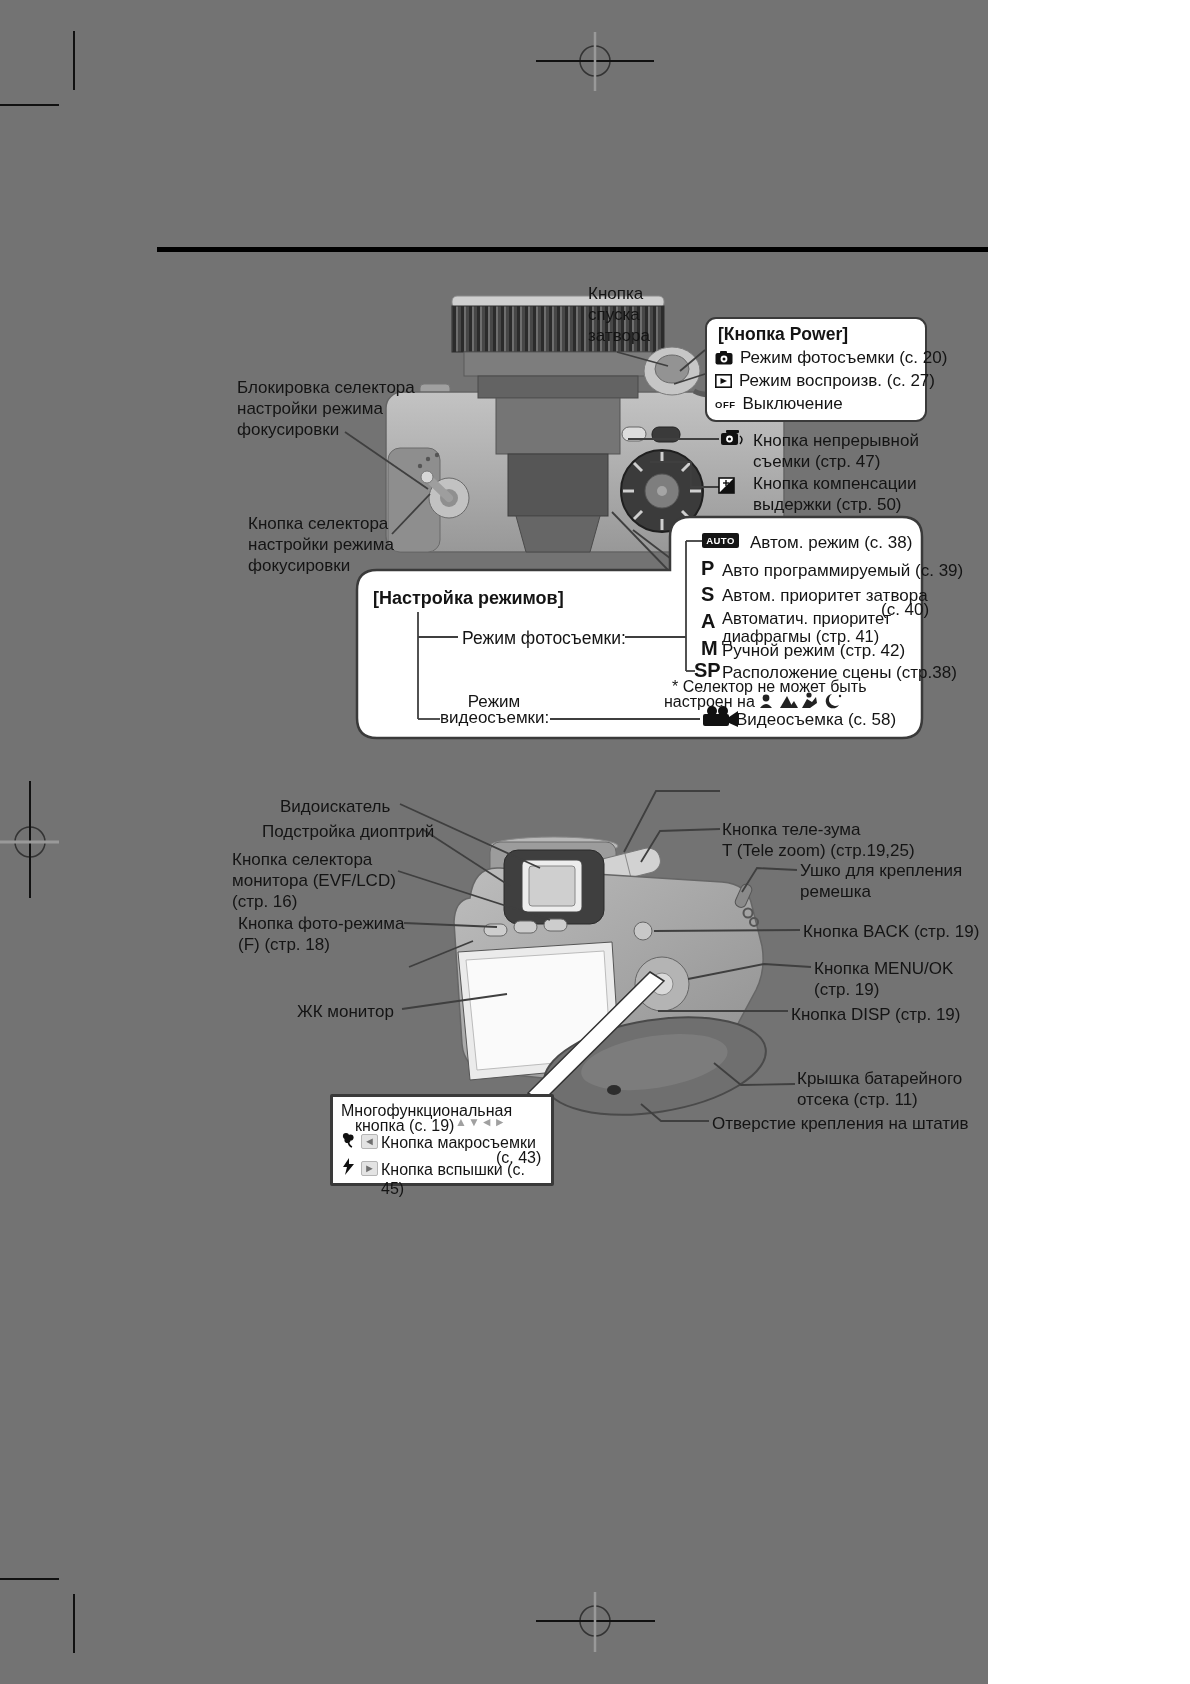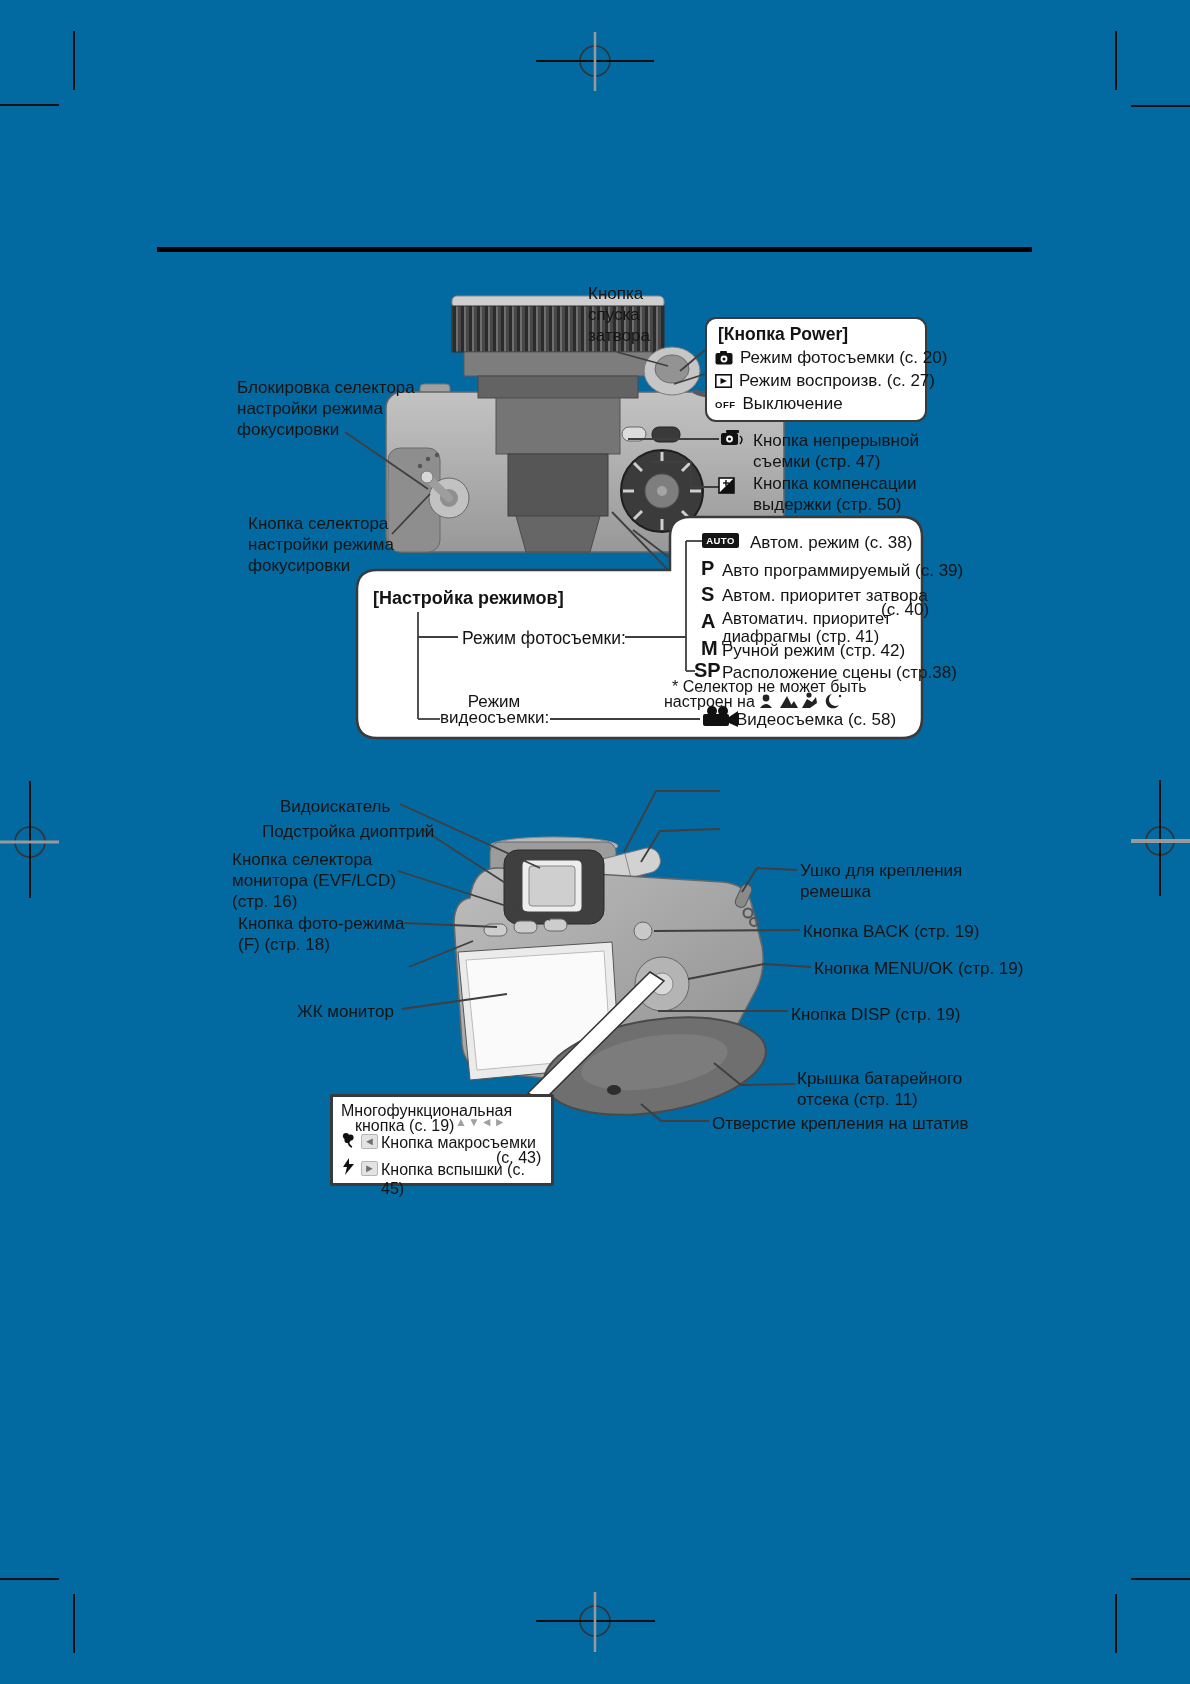--- a/index.html
+++ b/index.html
@@ -1,16 +1,16 @@
 <!DOCTYPE html>
 <html><head>
 <meta charset="utf-8">
 <style>
   html,body{margin:0;padding:0;background:#fff;}
-  .page{position:relative;width:1190px;height:1684px;background:#0369a1;overflow:hidden;
+  .page{position:relative;width:988px;height:1684px;background:#737373;overflow:hidden;
         font-family:"Liberation Sans",sans-serif;color:#141414;}
   svg.overlay{position:absolute;left:0;top:0;z-index:1;}
   .lbl{position:absolute;z-index:3;font-size:17px;line-height:21px;white-space:pre-line;color:#141414;}
   .fs16{font-size:16px;line-height:19px;}
   .fs165{font-size:16.5px;line-height:18px;}
   .bold{font-weight:bold;}
   .ctr{text-align:center;}
   .box{position:absolute;z-index:2;background:#fff;border:2.5px solid #3a3a3a;}
   .pbox{border-radius:11px;}
   .mbox{border-width:3px;border-radius:2px;}
@@ -298,20 +298,22 @@
 <div class="lbl" style="left:736px;top:709px;">Видеосъемка (с. 58)</div>
 
 <div class="lbl" style="left:280px;top:796px;">Видоискатель</div>
 <div class="lbl" style="left:262px;top:821px;">Подстройка диоптрий</div>
 <div class="lbl" style="left:232px;top:849px;">Кнопка селектора
 монитора (EVF/LCD)
 (стр. 16)</div>
 <div class="lbl" style="left:238px;top:913px;">Кнопка фото-режима
 (F) (стр. 18)</div>
 <div class="lbl" style="left:297px;top:1001px;">ЖК монитор</div>
+<div class="lbl" style="left:722px;top:819px;">Кнопка теле-зума
+T (Tele zoom) (стр.19,25)</div>
 <div class="lbl" style="left:800px;top:860px;">Ушко для крепления
 ремешка</div>
 <div class="lbl" style="left:803px;top:921px;">Кнопка BACK (стр. 19)</div>
 <div class="lbl" style="left:814px;top:958px;">Кнопка MENU/OK (стр. 19)</div>
 <div class="lbl" style="left:791px;top:1004px;">Кнопка DISP (стр. 19)</div>
 <div class="lbl" style="left:797px;top:1068px;">Крышка батарейного
 отсека (стр. 11)</div>
 <div class="lbl" style="left:712px;top:1113px;">Отверстие крепления на штатив</div>
 
 <div class="box mbox" style="left:330px;top:1094px;width:218px;height:86px;">

